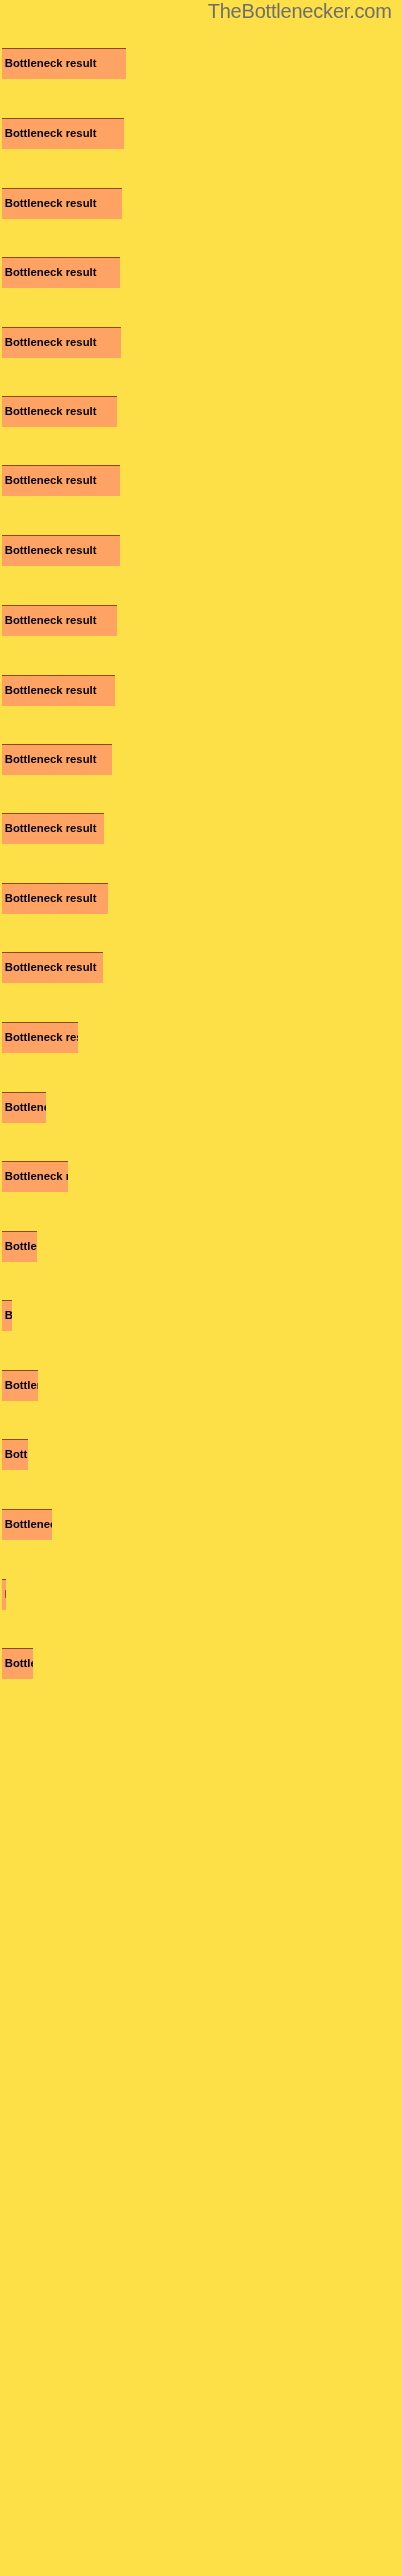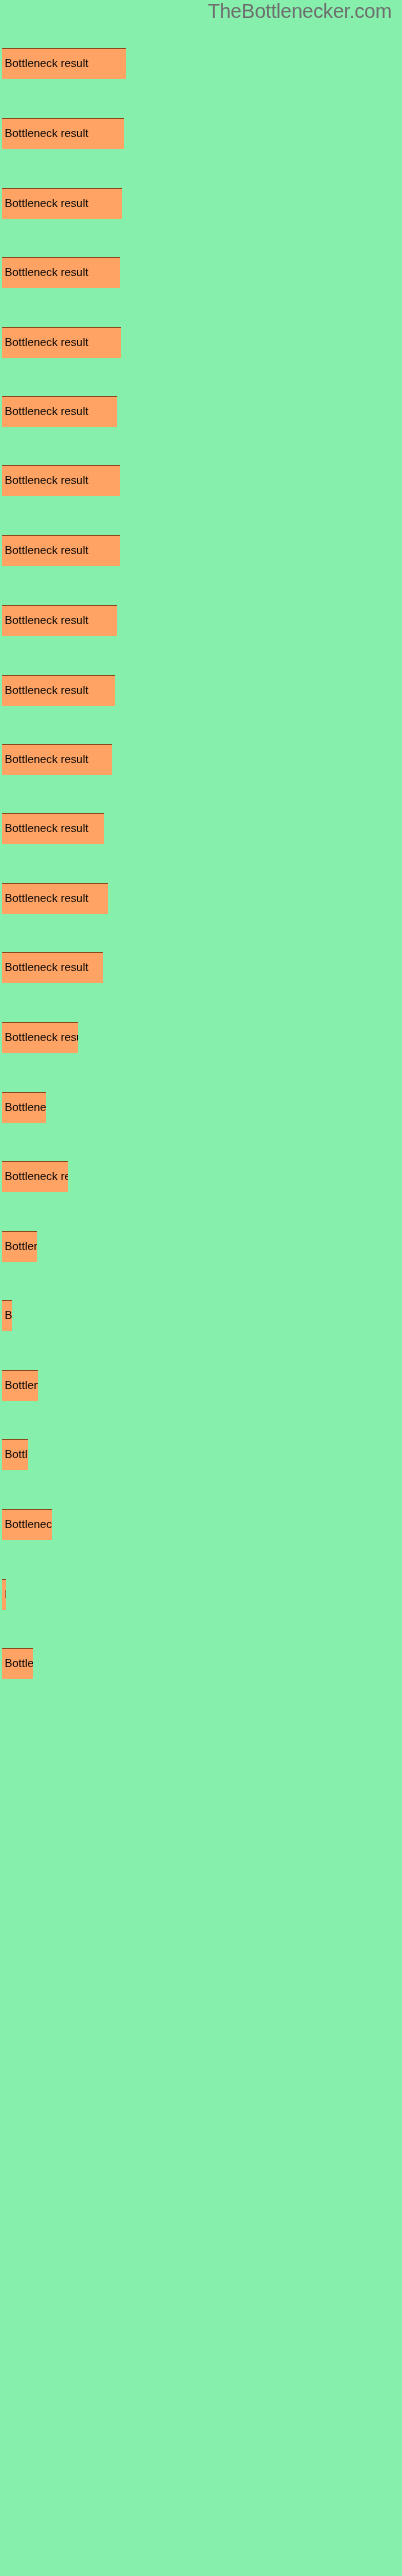--- a/index.html
+++ b/index.html
@@ -16,21 +16,21 @@
     font-family: "Liberation Sans", sans-serif;
     -webkit-font-smoothing: antialiased;
   }
 
   #chart-root {
     position: absolute;
     left: 0;
     top: 0;
     width: 403px;
     height: 2576px;
-    background: #86efac;
+    background: #fde047;
   }
 
   
   #watermark {
     position: absolute;
     right: 11.3px;
     top: 0px;
     font-size: 20px;
     line-height: 22.5px;
     letter-spacing: -0.2px;
@@ -46,20 +46,21 @@
     left: 0;
     top: 0;
     width: 403px;
     height: 1723px;
   }
 
   .bar-row {
     position: absolute;
     left: 0;
     height: 31px;
+    font-weight: bold;
   }
 
   .bar {
     position: absolute;
     left: 2.4px;
     top: 0;
     height: 31px;
     background: #ffa365;
     border-top: 1.6px solid #8a4a1e;
     box-sizing: border-box;

